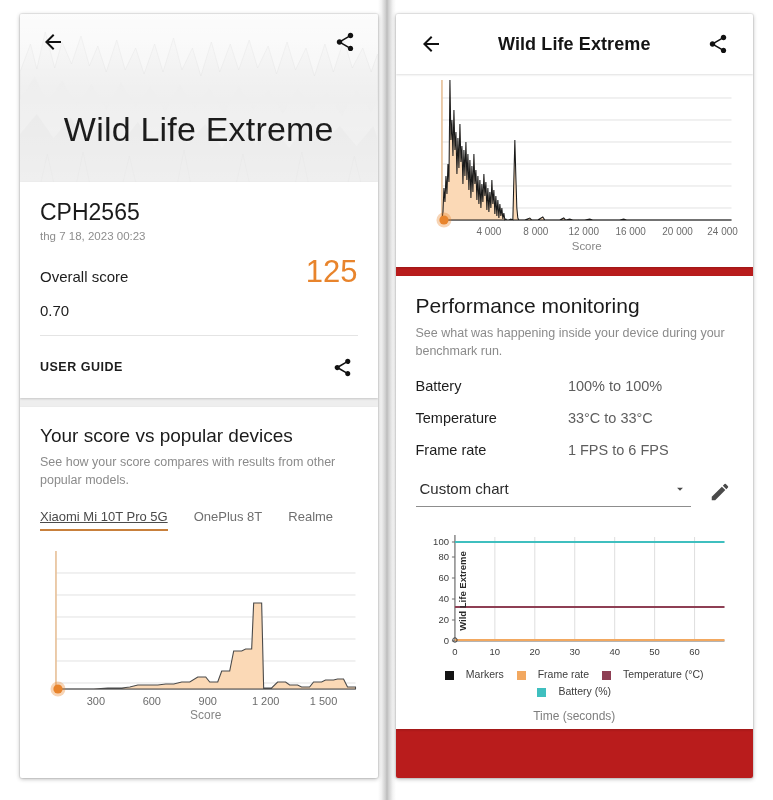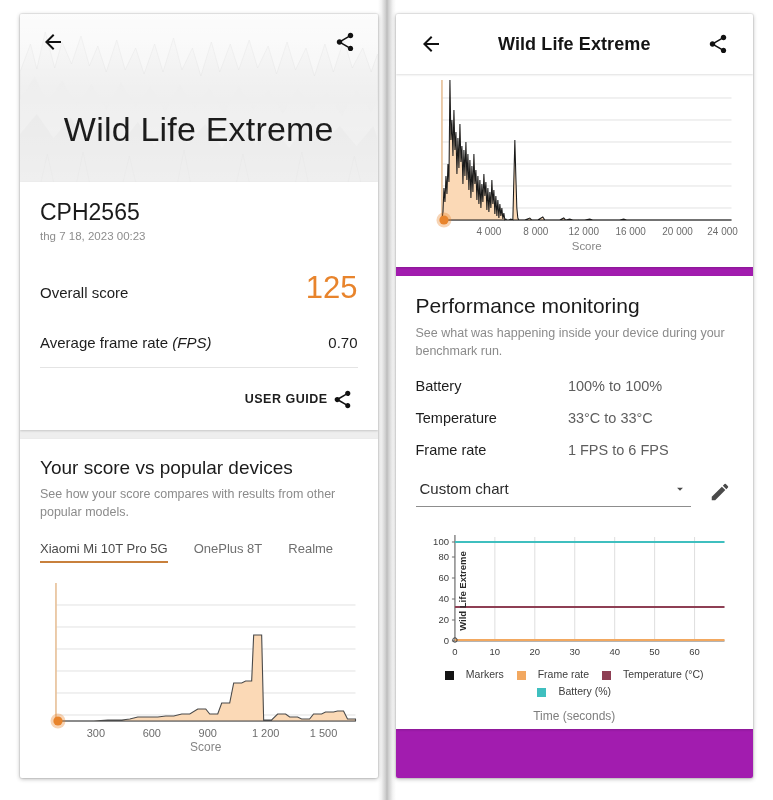--- a/index.html
+++ b/index.html
@@ -94,34 +94,34 @@
   }
   .device-date {
     font-size: 11.5px;
     color: #8d8d8d;
     margin-top: 5px;
   }
   .row {
     display: flex;
     align-items: baseline;
     justify-content: space-between;
-    margin-top: 32px;
+    margin-top: 16px;
   }
   .row-label { font-size: 15px; color: #1d1d1d; }
   .row-label i { font-style: italic; }
   .score-value {
     font-size: 31px;
     color: #E8842C;
     line-height: .9;
     font-weight: 400;
   }
   .fps-value { font-size: 15px; color: #1d1d1d; }
   .divider { height: 1px; background: #e4e4e4; margin: 16px 0 0 0; }
   .userguide-row {
-    display: flex; align-items: center; justify-content: flex-end;
+    display: flex; align-items: center; justify-content: space-between;
     margin-top: 16px;
     padding-bottom: 2px;
   }
   .userguide-label {
     font-size: 12.5px;
     font-weight: bold;
     color: #1d1d1d;
     letter-spacing: .5px;
     cursor: pointer;
   }
@@ -146,21 +146,21 @@
     overflow: hidden;
     white-space: nowrap;
   }
   .tab {
     font-size: 13px;
     color: #6f6f6f;
     padding-bottom: 7px;
     cursor: pointer;
     position: relative;
   }
-  .tab.active { color: #4a4a4a; }
+  .tab.active { color: #4a4a4a; text-decoration: underline; }
   .tab.active::after {
     content: "";
     position: absolute;
     left: 0; right: 0; bottom: 0;
     height: 2.5px;
     background: #C8803C;
   }
 
   .chart-box { padding: 10px 14px 4px 14px; }
 
@@ -229,21 +229,21 @@
     white-space: nowrap;
   }
   .swatch { width: 9px; height: 9px; display: inline-block; }
   .axis-caption {
     text-align: center;
     font-size: 12px;
     color: #7e7e7e;
     margin-top: 7px;
     padding-bottom: 6px;
   }
-  .cards-scroll { flex: 1 1 auto; overflow: hidden; background: #a21caf; }
+  .cards-scroll { flex: 1 1 auto; overflow: hidden; background: #b91c1c; }
 </style>
 </head>
 <body>
 
 <div class="screen">
   <div class="gutter-outer"></div>
 
   <div class="panel">
 
     <div class="hero">
@@ -296,21 +296,20 @@
       <div class="card-pad">
         <div class="device-name">CPH2565</div>
         <div class="device-date">thg 7 18, 2023 00:23</div>
 
         <div class="row">
           <div class="row-label">Overall score</div>
           <div class="score-value">125</div>
         </div>
 
         <div class="row">
-          <div class="row-label"><span>Average frame rate </span><i>(FPS)</i></div>
           <div class="fps-value">0.70</div>
         </div>
 
         <div class="divider"></div>
 
         <div class="userguide-row">
           <div class="userguide-label">USER GUIDE</div>
           <div class="icon-btn">
             <svg width="21" height="21" viewBox="0 0 24 24">
               <path d="M18 16.08c-.76 0-1.44.3-1.96.77L8.91 12.7c.05-.23.09-.46.09-.7s-.04-.47-.09-.7l7.05-4.11c.54.5 1.25.81 2.04.81 1.66 0 3-1.34 3-3s-1.34-3-3-3-3 1.34-3 3c0 .24.04.47.09.7L8.04 9.81C7.5 9.31 6.79 9 6 9c-1.66 0-3 1.34-3 3s1.34 3 3 3c.79 0 1.5-.31 2.04-.81l7.12 4.16c-.05.21-.08.43-.08.65 0 1.61 1.31 2.92 2.92 2.92s2.92-1.31 2.92-2.92-1.31-2.92-2.92-2.92z" fill="#111"></path>

